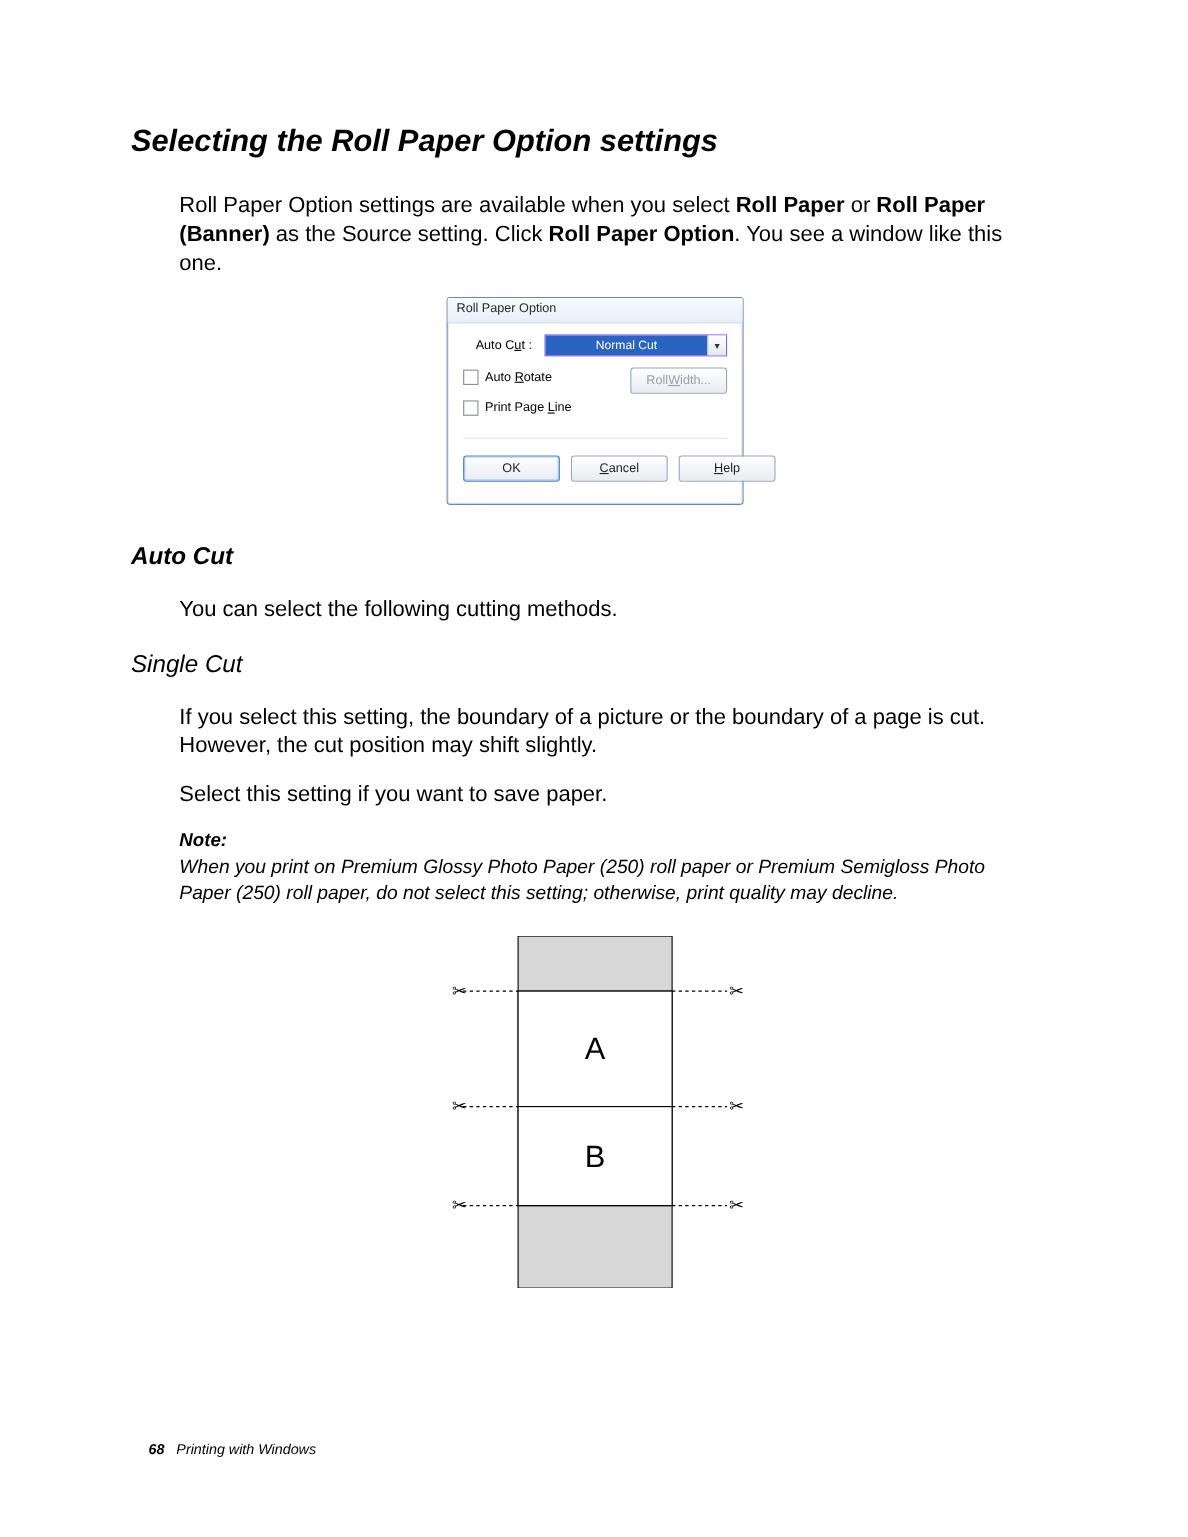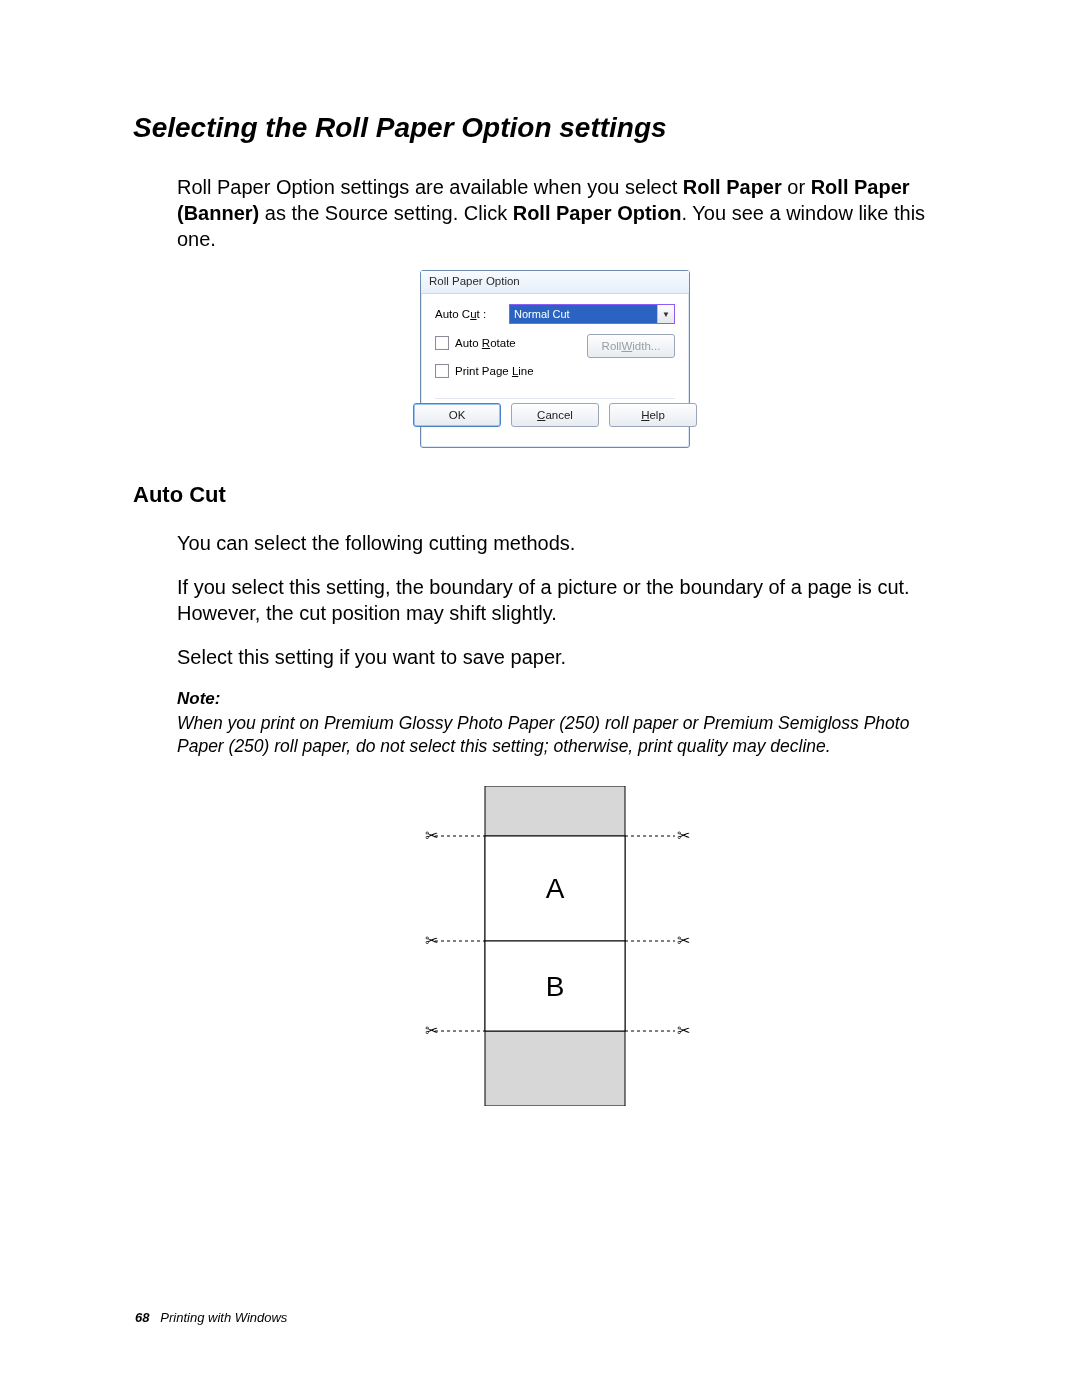--- a/index.html
+++ b/index.html
@@ -7,21 +7,21 @@
     width:1080px;
     height:1397px;
     background:#fff;
     font-family:Arial, Helvetica, sans-serif;
     color:#000;
     position:relative;
     box-sizing:border-box;
   }
   .page{
     position:absolute;
-    left:133px;
+    left:119px;
     top:112px;
     width:810px;
   }
   h1.main{
     font-size:28px;
     font-weight:bold;
     font-style:italic;
     margin:0 0 30px 0;
   }
   .body-indent{
@@ -29,20 +29,21 @@
     margin-right:10px;
   }
   p{
     font-size:20px;
     line-height:1.3;
     margin:0 0 18px 0;
   }
   h2.sub{
     font-size:22px;
     font-weight:bold;
+    font-style:italic;
     margin:34px 0 22px 0;
   }
   h3.subsub{
     font-size:22px;
     font-weight:normal;
     font-style:italic;
     margin:24px 0 22px 0;
   }
   .note-label{
     font-size:17px;
@@ -79,21 +80,21 @@
     font-size:11.5px;
     color:#000;
   }
   .d-title{
     background:linear-gradient(180deg,#f8fbff 0%,#e6eff9 100%);
     border-bottom:1px solid #cfd9e6;
     padding:4px 8px 6px 8px;
     color:#2a2a2a;
   }
   .d-body{padding:10px 14px 10px 14px;}
-  .d-row{display:flex;align-items:center;margin-bottom:10px;}
+  .d-row{display:flex;align-items:center;margin-bottom:10px;text-align:center;}
   .d-label{width:74px;}
   .d-select{
     flex:1;
     display:flex;
     align-items:center;
     border:1px solid #8b5cf6;
     height:18px;
     background:#fff;
   }
   .d-select .sel-val{
@@ -124,23 +125,23 @@
     background:linear-gradient(180deg,#fefefe,#e7ecf2);
     font-size:11.5px;padding:0 10px;
     color:#222;
   }
   .d-btn.disabled{color:#9a9fa7;}
   .d-btn.primary{
     border-color:#4b83c9;
     box-shadow:0 0 0 1px #9bc3f4 inset;
   }
   .d-btnrow{
-    display:flex;gap:10px;justify-content:center;
+    display:flex;gap:10px;
     border-top:1px solid #e2e6ee;
-    padding:4px 0 10px 0;margin-top:20px;
+    padding:15px 0 10px 0;margin-top:20px;
   }
   .d-right-btn{margin-left:auto;}
   .d-row2{display:flex;align-items:center;}
   
   .diagram-wrap{
     display:flex;justify-content:center;margin-top:28px;
   }
   .underline{text-decoration:underline;}
 </style>
 </head>
@@ -186,20 +187,21 @@
         </div>
       </div>
     </div>
   </div>
 
   <h2 class="sub">Auto Cut</h2>
   <div class="body-indent">
     <p>You can select the following cutting methods.</p>
   </div>
 
+  <h3 class="subsub">Single Cut</h3>
   <div class="body-indent">
     <p>If you select this setting, the boundary of a picture or the boundary of a page is cut. However, the cut position may shift slightly.</p>
     <p>Select this setting if you want to save paper.</p>
     <p class="note-label">Note:</p>
     <p class="note-body">When you print on Premium Glossy Photo Paper (250) roll paper or Premium Semigloss Photo Paper (250) roll paper, do not select this setting; otherwise, print quality may decline.</p>
 
     <div class="diagram-wrap">
       <svg width="300" height="320" viewBox="0 0 300 320">
 
         <rect x="80" y="0" width="140" height="320" fill="#d7d7d7" stroke="#000" stroke-width="1"></rect>

